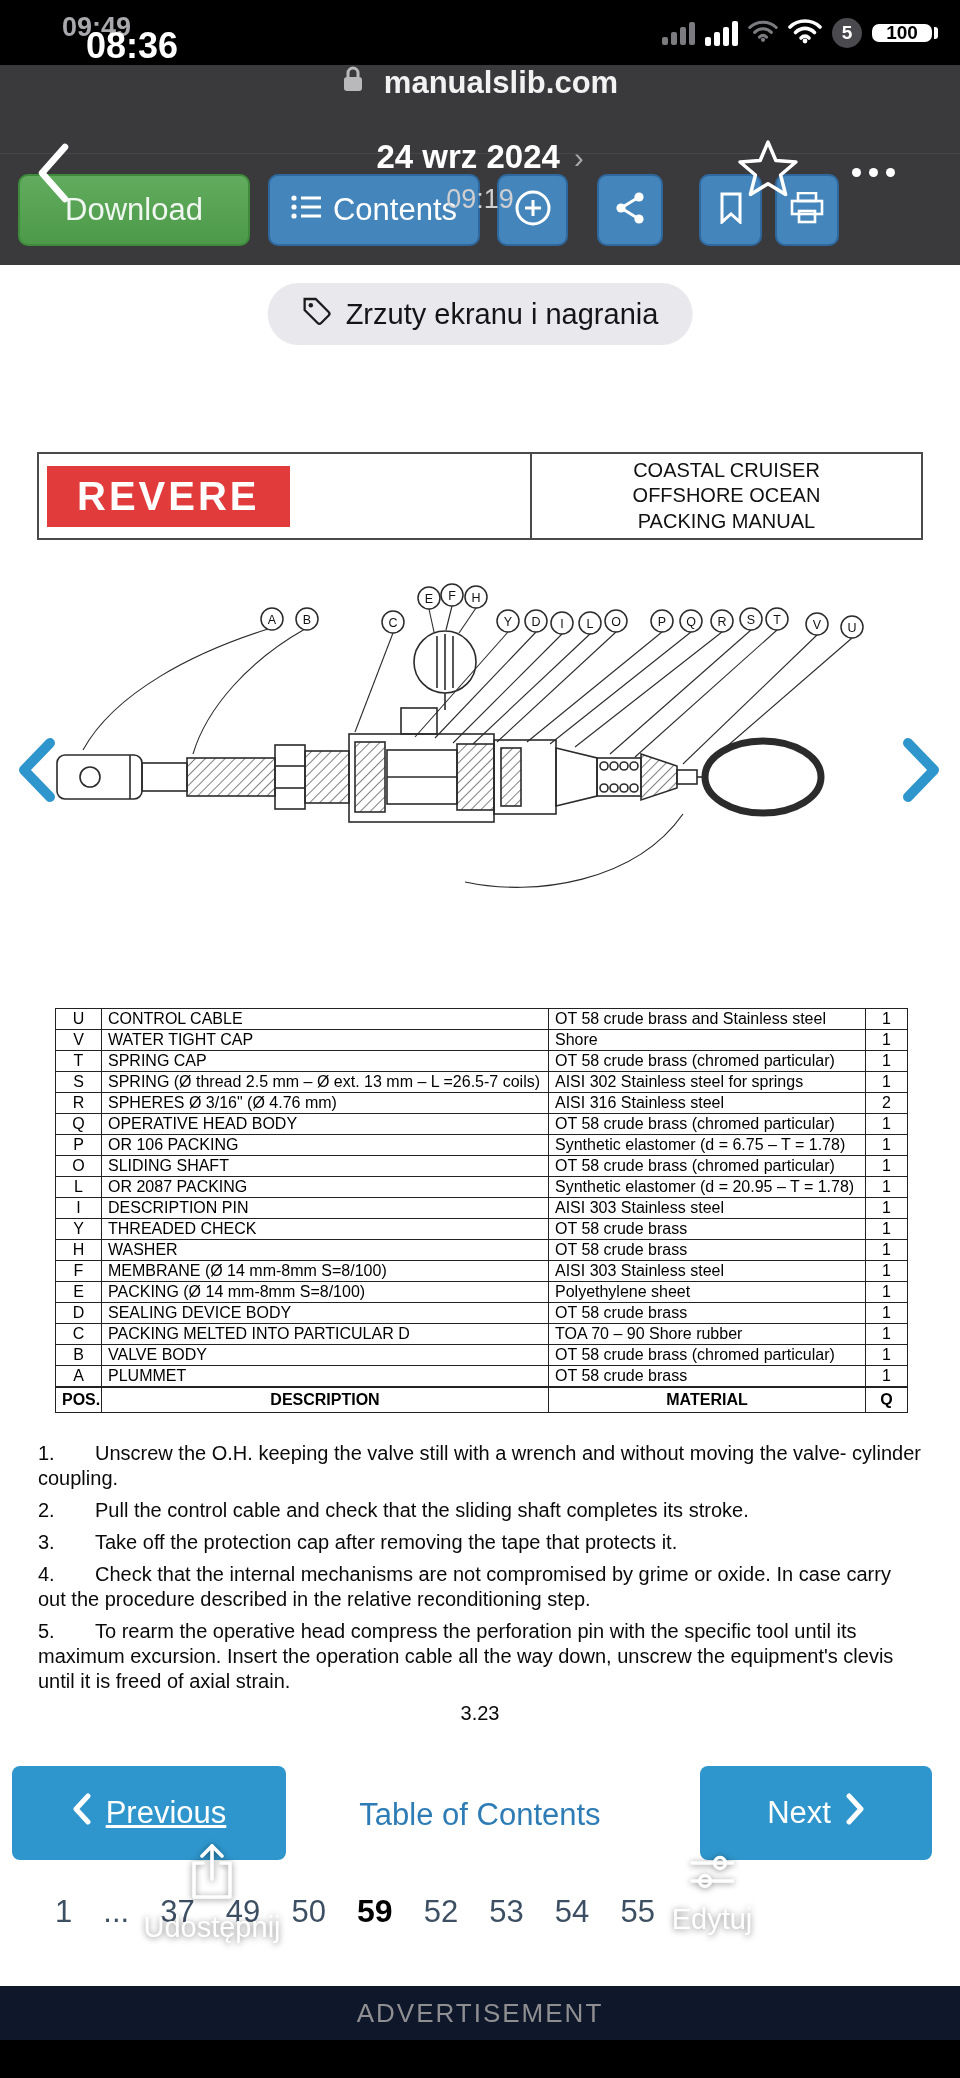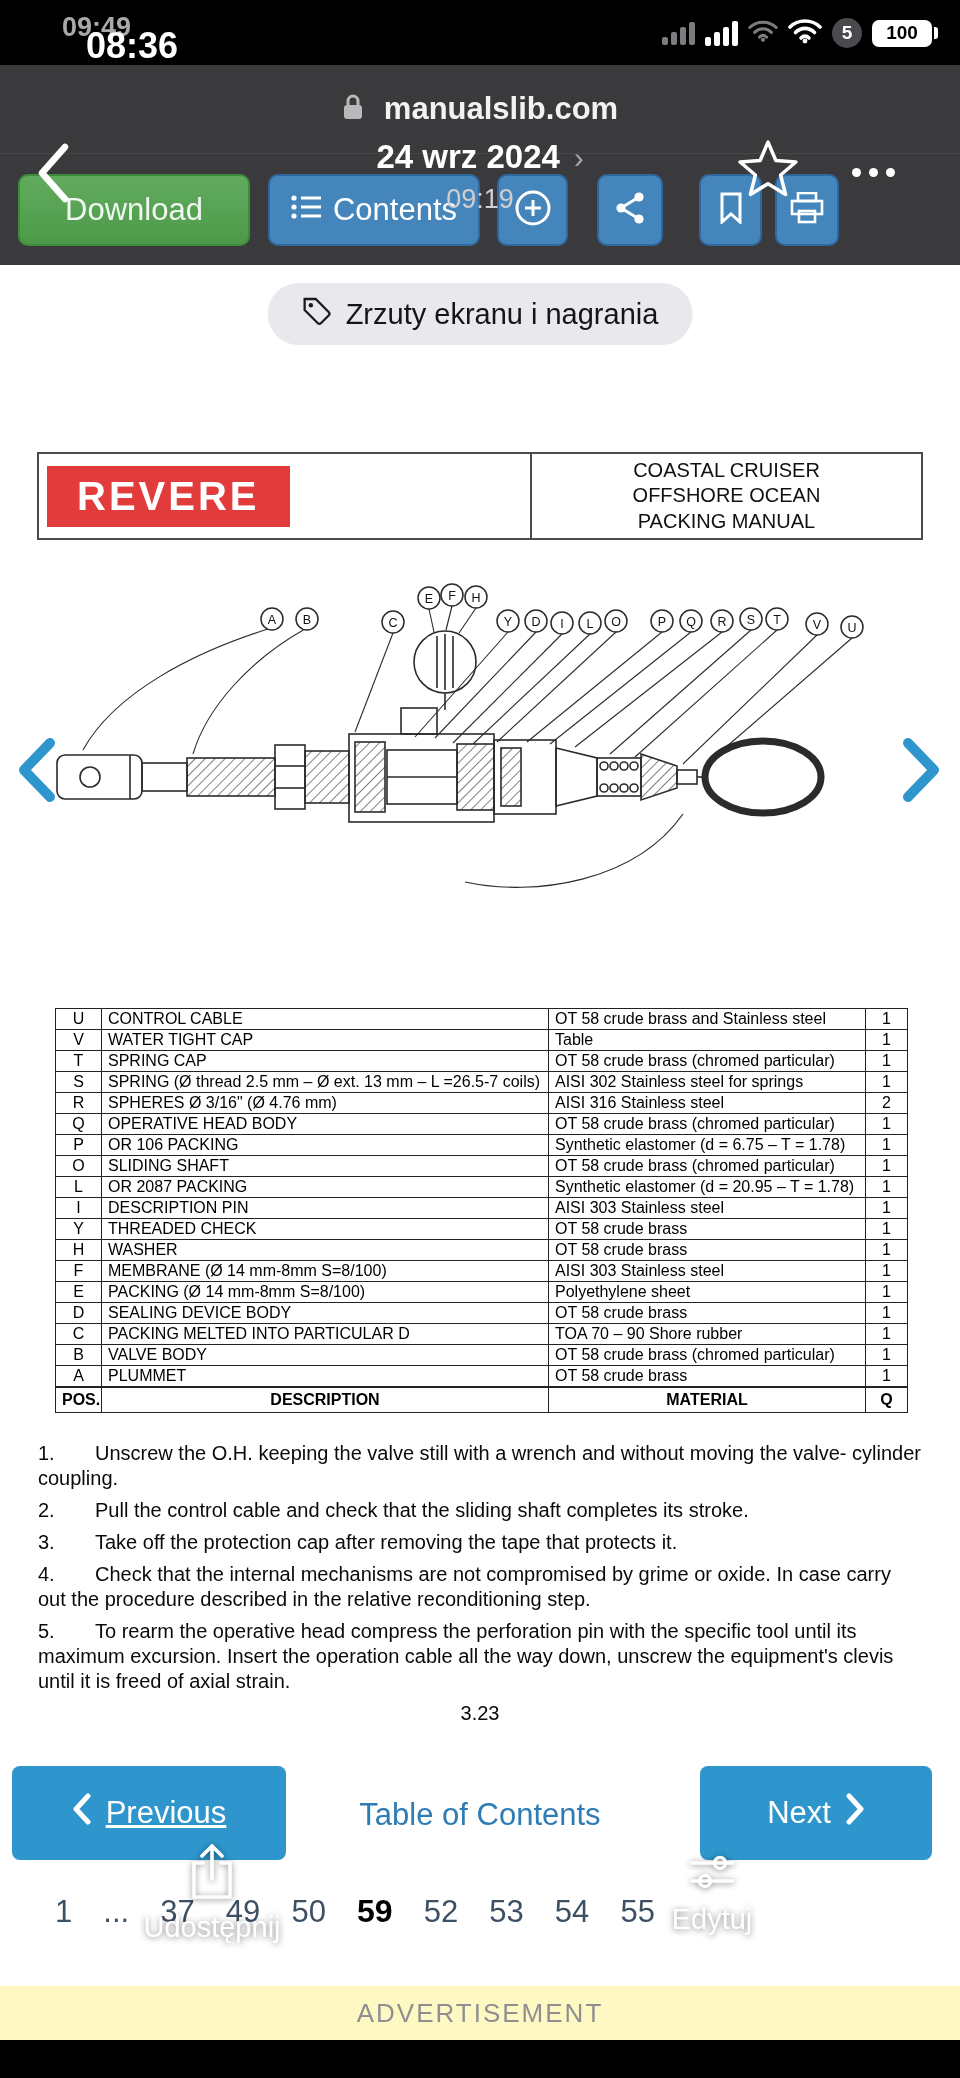--- a/index.html
+++ b/index.html
@@ -10,26 +10,26 @@
   .status-bar { position:absolute; top:0; left:0; width:960px; height:65px; background:#000; z-index:5; }
   .photo-time { position:absolute; left:62px; top:12px; color:#a9a9ad; font-size:27px; font-weight:600; }
   .device-time { position:absolute; left:86px; top:25px; color:#fff; font-size:36px; font-weight:700; }
   .status-icons { position:absolute; right:22px; top:18px; display:flex; align-items:center; gap:10px; }
   .sig { display:flex; align-items:flex-end; gap:3px; }
   .sig i { display:block; width:6px; border-radius:2px; }
   .sig.dim i { background:#7b7b80; }
   .sig.bright i { background:#fff; }
   .net-badge { width:30px; height:30px; border-radius:50%; background:#4a4a4e; color:#fff; font-size:19px; font-weight:700; display:flex; align-items:center; justify-content:center; }
   .battery { display:flex; align-items:center; }
-  .battery-body { width:60px; height:27px; background:#fff; border-radius:7px; display:flex; align-items:center; justify-content:center; }
+  .battery-body { width:60px; height:18px; background:#fff; border-radius:7px; display:flex; align-items:center; justify-content:center; }
   .battery-num { color:#000; font-size:19px; font-weight:700; }
   .battery-nub { width:4px; height:12px; background:#fff; border-radius:0 3px 3px 0; margin-left:2px; }
 
   .dark-block { position:absolute; top:65px; left:0; width:960px; height:200px; background:#3a3a3c; }
-  .browser-bar { position:absolute; top:65px; left:0; width:960px; height:88px; display:flex; align-items:center; justify-content:center; gap:20px; z-index:6; }
+  .browser-bar { position:absolute; top:65px; left:0; width:960px; height:88px; display:flex; justify-content:center; gap:20px; z-index:6; }
   .url-text { color:#f2f2f3; font-size:31px; font-weight:600; }
 
   .toolbar { position:absolute; top:153px; left:0; width:960px; height:112px; border-top:1px solid rgba(255,255,255,.07); z-index:6; }
   .tb-btn { position:absolute; top:20px; height:72px; border-radius:10px; background:#4486bc; border:2px solid #2f689e; display:flex; align-items:center; justify-content:center; color:#fff; cursor:pointer; }
   .btn-download { left:18px; width:232px; background:linear-gradient(#62ab5e,#4c9a49); border-color:#3e8c3b; font-size:31px; color:#f0f7f0; }
   .btn-contents { left:268px; width:212px; font-size:31px; gap:12px; }
   .btn-plus { left:497px; width:71px; }
   .btn-share { left:597px; width:66px; }
   .btn-bookmark { left:699px; width:63px; }
   .btn-print { left:775px; width:64px; }
@@ -84,21 +84,21 @@
   .page-current { color:#000; font-weight:700; font-size:32px; }
 
   
   .share-group, .edit-group { position:absolute; text-align:center; color:#fff; z-index:9; cursor:pointer; }
   .share-group { left:132px; top:1843px; width:160px; }
   .edit-group { left:637px; top:1851px; width:150px; }
   .overlay-label { display:block; margin-top:6px; font-size:29px; text-shadow:0 1px 6px rgba(0,0,0,.5); }
   .overlay-icon svg { filter:drop-shadow(0 1px 3px rgba(0,0,0,.45)); }
 
   
-  .ad-bar { position:absolute; top:1986px; left:0; width:960px; height:54px; background:#fef9c3; display:flex; align-items:center; justify-content:center; color:#8f8f92; font-size:26px; letter-spacing:2px; }
+  .ad-bar { position:absolute; top:1986px; left:0; width:960px; height:54px; background:#0f172a; display:flex; align-items:center; justify-content:center; color:#8f8f92; font-size:26px; letter-spacing:2px; }
   .bottom-bar { position:absolute; top:2040px; left:0; width:960px; height:38px; background:#000; }
 </style>
 </head>
 <body>
 
 <div class="status-bar" data-interactable="false">
   <span class="photo-time" data-interactable="false">09:49</span>
   <span class="device-time" data-interactable="false">08:36</span>
   <div class="status-icons" data-interactable="false">
     <span class="sig dim" data-interactable="false">
@@ -366,21 +366,21 @@
   <tbody data-interactable="false">
       <tr data-interactable="false">
         <td class="pos-cell" data-interactable="false">U</td>
         <td class="desc-cell" data-interactable="false">CONTROL CABLE</td>
         <td class="mat-cell" data-interactable="false">OT 58 crude brass and Stainless steel</td>
         <td class="q-cell" data-interactable="false">1</td>
       </tr>
       <tr data-interactable="false">
         <td class="pos-cell" data-interactable="false">V</td>
         <td class="desc-cell" data-interactable="false">WATER TIGHT CAP</td>
-        <td class="mat-cell" data-interactable="false">Table</td>
+        <td class="mat-cell" data-interactable="false">Shore</td>
         <td class="q-cell" data-interactable="false">1</td>
       </tr>
       <tr data-interactable="false">
         <td class="pos-cell" data-interactable="false">T</td>
         <td class="desc-cell" data-interactable="false">SPRING CAP</td>
         <td class="mat-cell" data-interactable="false">OT 58 crude brass (chromed particular)</td>
         <td class="q-cell" data-interactable="false">1</td>
       </tr>
       <tr data-interactable="false">
         <td class="pos-cell" data-interactable="false">S</td>

